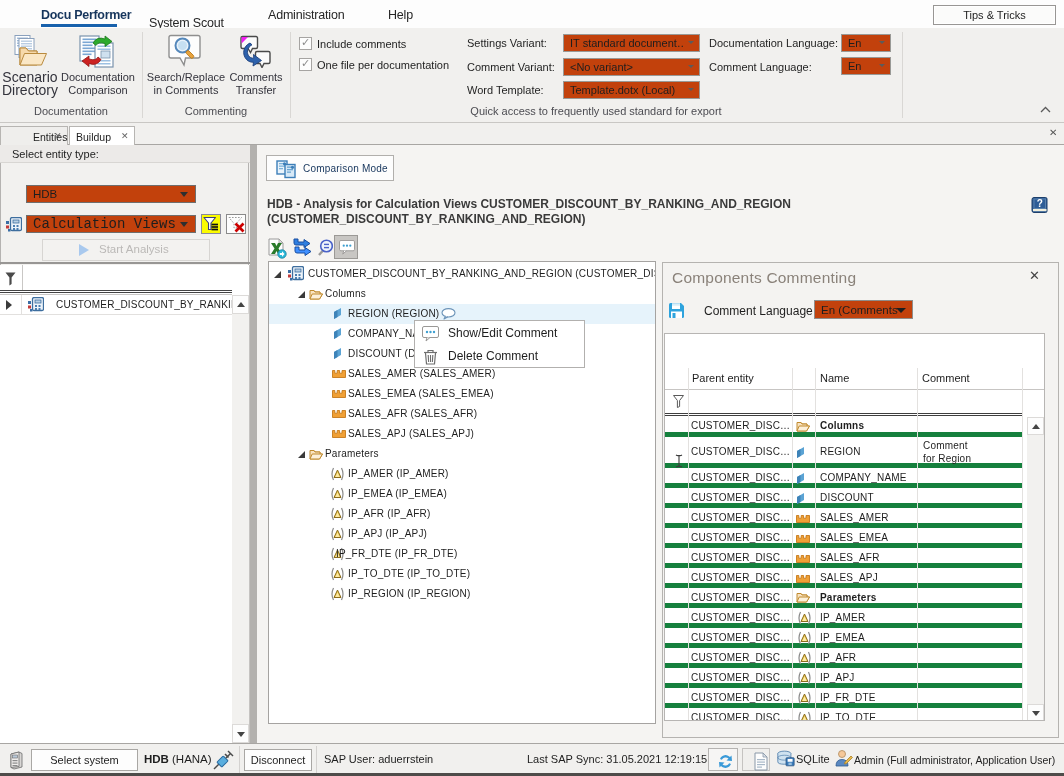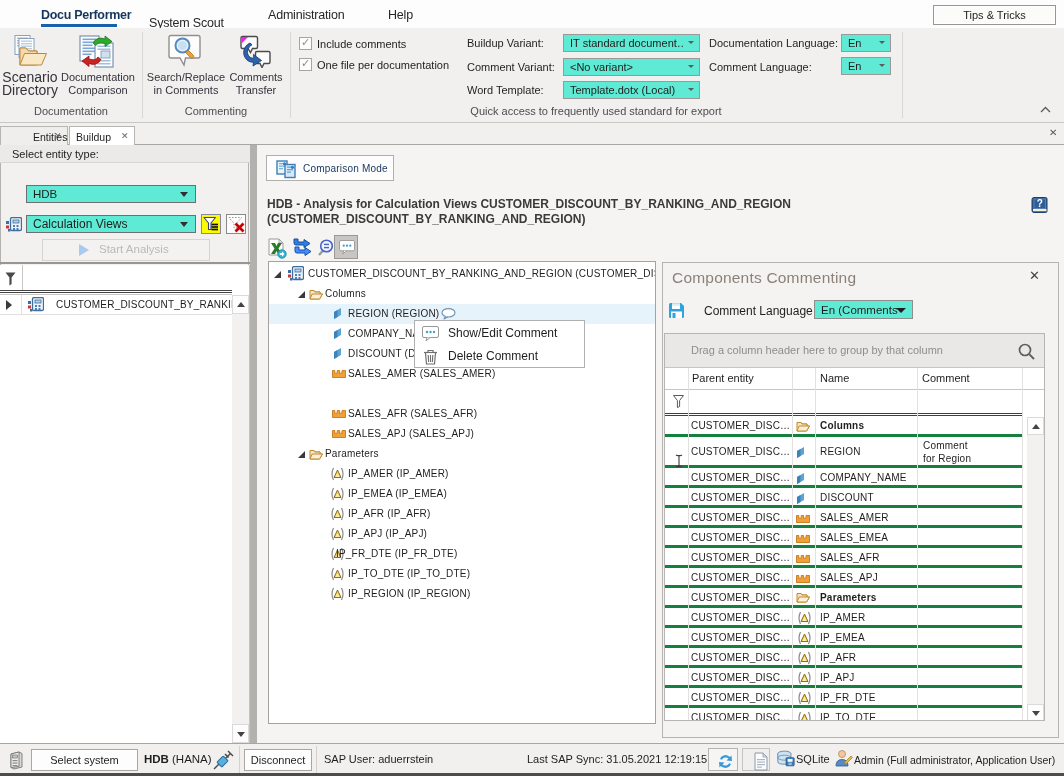--- a/index.html
+++ b/index.html
@@ -1,27 +1,27 @@
 <!DOCTYPE html>
 <html><head>
 <meta charset="utf-8">
 <style>
   * { margin:0; padding:0; box-sizing:border-box; }
   html,body { width:1064px; height:776px; overflow:hidden; }
   body { font-family:"Liberation Sans", sans-serif; background:#f1f0ee; position:relative; color:#1e1e1e; }
   .abs { position:absolute; }
-  .dd { position:absolute; background:#5eead4; border:1px solid #999996; font-size:11.5px; color:#1e1e1e; }
+  .dd { position:absolute; background:#c2410c; border:1px solid #999996; font-size:11.5px; color:#1e1e1e; }
   .dd .t { position:absolute; left:6px; right:14px; top:50%; transform:translateY(-50%); white-space:nowrap; overflow:hidden; font-size:11px; }
   .dd .a { position:absolute; right:5px; top:50%; margin-top:-2px; width:0; height:0; border-left:3.5px solid transparent; border-right:3.5px solid transparent; border-top:3.5px solid #5b5b5b; }
   svg { display:block; }
   .tr { position:absolute; left:0; width:386px; height:20px; }
   .tr .tx { position:absolute; top:4px; font-size:10px; letter-spacing:0.2px; white-space:nowrap; color:#1e1e1e; }
   .tr .ti { position:absolute; }
   .exp { position:absolute; top:7px; width:0; height:0; border-left:7px solid transparent; border-bottom:7px solid #3a3a3a; }
-  .gr { position:absolute; left:0; width:358px; border-bottom:3px solid #15803d; }
+  .gr { position:absolute; left:0; width:358px; border-bottom:5px solid #15803d; }
   .gr .c1 { position:absolute; left:26px; top:4px; font-size:10px; letter-spacing:0.2px; white-space:nowrap; }
   .gr .ci { position:absolute; left:131px; }
   .gr .c2 { position:absolute; left:155px; top:4px; font-size:10px; letter-spacing:0.2px; white-space:nowrap; }
   .gr .c3 { position:absolute; left:258px; top:4px; font-size:10px; letter-spacing:0.2px; white-space:nowrap; }
 </style>
 </head>
 <body>
 
 <div class="abs" style="left:0;top:0;width:1064px;height:28px;background:#fdfdfd;">
   <span class="abs" style="left:41px;top:8px;font-size:12.5px;font-weight:bold;color:#16355c;letter-spacing:-0.3px;">Docu Performer</span>
@@ -108,21 +108,21 @@
 
   <div class="abs" style="left:299px;top:9px;width:13px;height:13px;background:#fdfdfd;border:1px solid #a6a4a2;">
     <span style="position:absolute;left:1px;top:-2px;color:#8b8b8b;font-size:11px;">✓</span>
   </div>
   <span class="abs" style="left:317px;top:10px;font-size:11px;">Include comments</span>
   <div class="abs" style="left:299px;top:30px;width:13px;height:13px;background:#fdfdfd;border:1px solid #a6a4a2;">
     <span style="position:absolute;left:1px;top:-2px;color:#8b8b8b;font-size:11px;">✓</span>
   </div>
   <span class="abs" style="left:317px;top:31px;font-size:11px;">One file per documentation</span>
 
-  <span class="abs" style="left:467px;top:9px;font-size:11px;">Buildup Variant:</span>
+  <span class="abs" style="left:467px;top:9px;font-size:11px;">Settings Variant:</span>
   <div class="dd" style="left:563px;top:6px;width:137px;height:18px;">
       <span class="t">IT standard document…</span>
       <span class="a"></span>
     </div>
   <span class="abs" style="left:709px;top:9px;font-size:11px;">Documentation Language:</span>
   <div class="dd" style="left:841px;top:6px;width:50px;height:18px;">
       <span class="t">En</span>
       <span class="a"></span>
     </div>
 
@@ -179,21 +179,21 @@
         <rect x="7" y="8" width="2" height="2" fill="#4a7db0"></rect>
         <rect x="10.5" y="8" width="2" height="2" fill="#4a7db0"></rect>
         <rect x="7" y="11" width="2" height="2" fill="#4a7db0"></rect>
         <rect x="10.5" y="11" width="2" height="2" fill="#4a7db0"></rect>
         <rect x="0" y="4" width="3" height="3" fill="#3a6ea5"></rect>
         <rect x="0" y="8.5" width="3" height="3" fill="#c23b3b"></rect>
         <rect x="2" y="12" width="2.5" height="2.5" fill="#3a6ea5"></rect>
       </svg>
     </div>
   <div class="dd" style="left:26px;top:70px;width:170px;height:18px;border-color:#6e6e6e;">
-      <span class="t" style="font-size:12px;">Calculation Views</span>
+      <span class="t" style="font-size:14px;font-family:Liberation Mono, monospace;">Calculation Views</span>
       <span class="a" style="border-left-width:4.5px;border-right-width:4.5px;border-top-width:5px;border-top-color:#2f2f2f;right:7px;"></span>
     </div>
   <div class="abs" style="left:201px;top:69px;width:20px;height:20px;background:#fbfb00;border:1px solid #8a8a9a;">
       <svg width="18" height="18" viewBox="0 0 18 18" style="margin:0 auto;">
         <path d="M2 2.5 L13.5 2.5 L9 8 L9 14.5 L6.5 14.5 L6.5 8 Z" fill="#fff" stroke="#3a4080" stroke-width="1.1" stroke-linejoin="round"></path>
         <g stroke="#111" stroke-width="1.7">
           <line x1="9.5" y1="9.5" x2="16" y2="9.5"></line>
           <line x1="9.5" y1="12" x2="16" y2="12"></line>
           <line x1="9.5" y1="14.5" x2="16" y2="14.5"></line>
         </g>
@@ -388,20 +388,28 @@
         <span class="tx" style="left:79px;">DISCOUNT (DISCOUNT)</span>
       </div>
     <div class="tr" style="top:102px;">
         <span class="ti" style="left:63px;top:6px;" id="tIcoM1">
           <svg width="14" height="8" viewBox="0 0 14 8">
             <path d="M0.5 7.5 L0.5 0.5 L2.8 0.5 L2.8 3.2 L5.2 3.2 L5.2 0.5 L7.6 0.5 L7.6 3.2 L10 3.2 L10 0.5 L13.5 0.5 L13.5 7.5 Z" fill="#f0a036" stroke="#c5791a" stroke-width="0.9"></path>
           </svg>
         </span>
         <span class="tx" style="left:79px;">SALES_AMER (SALES_AMER)</span>
       </div>
+    <div class="tr" style="top:122px;">
+        <span class="ti" style="left:63px;top:6px;" id="tIcoM2">
+          <svg width="14" height="8" viewBox="0 0 14 8">
+            <path d="M0.5 7.5 L0.5 0.5 L2.8 0.5 L2.8 3.2 L5.2 3.2 L5.2 0.5 L7.6 0.5 L7.6 3.2 L10 3.2 L10 0.5 L13.5 0.5 L13.5 7.5 Z" fill="#f0a036" stroke="#c5791a" stroke-width="0.9"></path>
+          </svg>
+        </span>
+        <span class="tx" style="left:79px;">SALES_EMEA (SALES_EMEA)</span>
+      </div>
     <div class="tr" style="top:162px;">
         <span class="ti" style="left:63px;top:6px;" id="tIcoM4">
           <svg width="14" height="8" viewBox="0 0 14 8">
             <path d="M0.5 7.5 L0.5 0.5 L2.8 0.5 L2.8 3.2 L5.2 3.2 L5.2 0.5 L7.6 0.5 L7.6 3.2 L10 3.2 L10 0.5 L13.5 0.5 L13.5 7.5 Z" fill="#f0a036" stroke="#c5791a" stroke-width="0.9"></path>
           </svg>
         </span>
         <span class="tx" style="left:79px;">SALES_APJ (SALES_APJ)</span>
       </div>
     <div class="tr" style="top:142px;">
         <span class="ti" style="left:63px;top:6px;" id="tIcoM3">
@@ -514,29 +522,20 @@
         </svg>
       </div>
     <span class="abs" style="left:41px;top:41px;font-size:12px;">Comment Language</span>
     <div class="dd" style="left:151px;top:37px;width:99px;height:19px;border-color:#8f8d8b;">
         <span class="t" style="font-size:11.5px;">En (Comments)</span>
         <span class="a" style="border-left-width:5px;border-right-width:5px;border-top-width:5.5px;border-top-color:#1e1e1e;right:6px;"></span>
       </div>
 
     <div class="abs" style="left:1px;top:70px;width:381px;height:388px;background:#fff;border:1px solid #b7b5b3;overflow:hidden;">
 
-      <div class="abs" style="left:0;top:0;width:379px;height:34px;background:#eae8e6;border-bottom:1px solid #c7c5c3;">
-        <span class="abs" style="left:26px;top:10px;font-size:11px;color:#8f8d8b;">Drag a column header here to group by that column</span>
-        <div class="abs" style="left:352px;top:8px;" id="icoSearchG">
-            <svg width="19" height="19" viewBox="0 0 19 19">
-              <circle cx="8" cy="8" r="5.5" fill="none" stroke="#5f5d5b" stroke-width="1.7"></circle>
-              <line x1="12.2" y1="12.2" x2="17" y2="17" stroke="#5f5d5b" stroke-width="1.9"></line>
-            </svg>
-          </div>
-      </div>
 
       <div class="abs" style="left:0;top:34px;width:379px;height:22px;background:#fff;border-bottom:1px solid #c7c5c3;">
         <span class="abs" style="left:27px;top:4px;font-size:11px;">Parent entity</span>
         <span class="abs" style="left:155px;top:4px;font-size:11px;">Name</span>
         <span class="abs" style="left:257px;top:4px;font-size:11px;">Comment</span>
       </div>
 
       <div class="abs" style="left:0;top:56px;width:379px;height:23px;background:#fff;">
         <div class="abs" style="left:8px;top:5px;" id="icoFunnelG">
             <svg width="11" height="13" viewBox="0 0 11 13">

